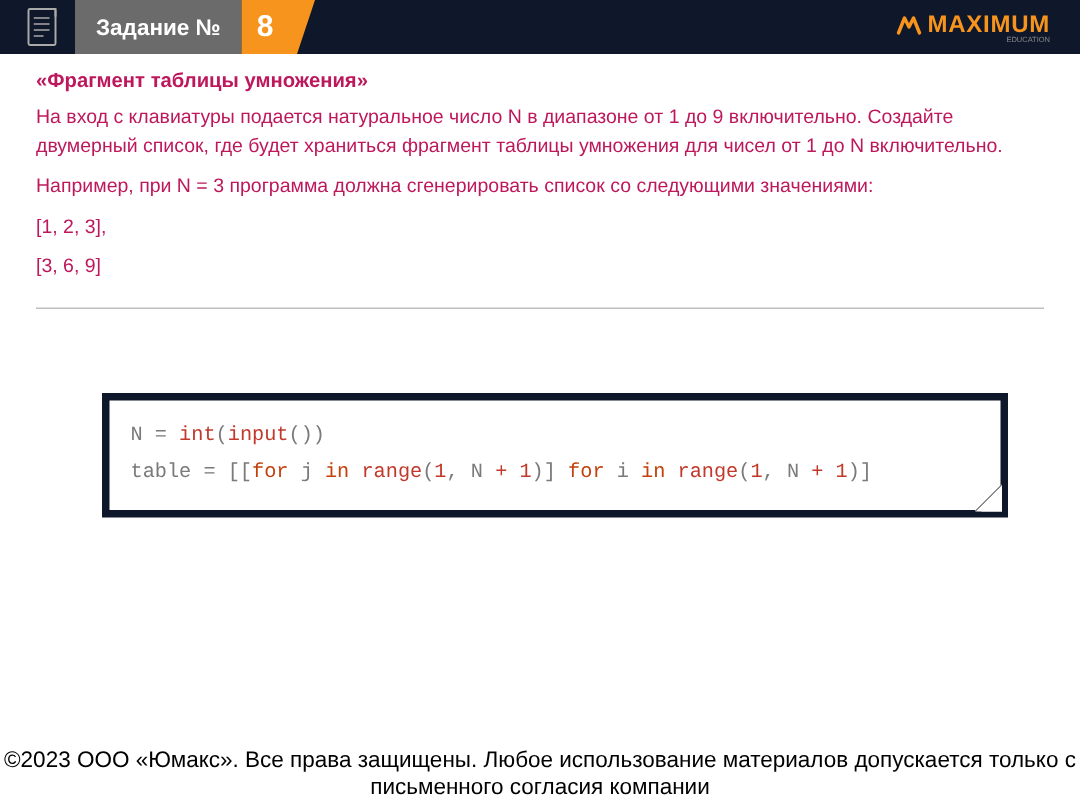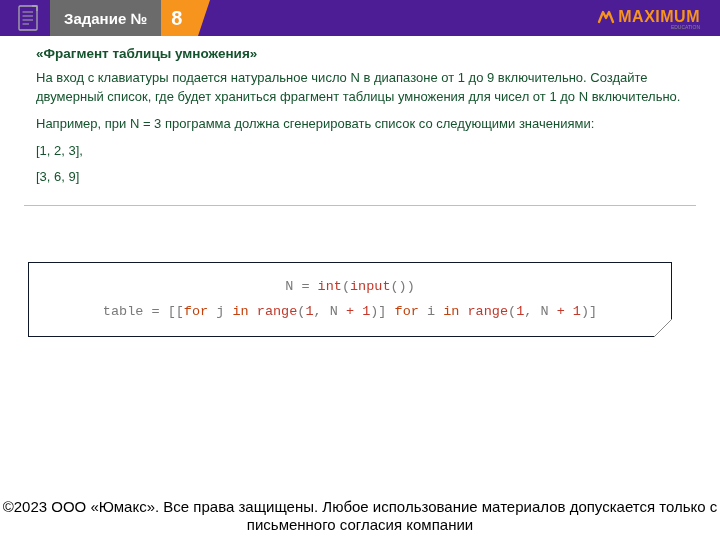--- a/index.html
+++ b/index.html
@@ -10,21 +10,21 @@
     font-family: "Segoe UI", Arial, sans-serif;
     position: relative;
     overflow: hidden;
   }
   .header {
     width: 100%;
     height: 36px;
     display: flex;
     align-items: center;
     position: relative;
-    background: #4c1d95;
+    background: #0f172a;
   }
   .doc-icon {
     width: 34px;
     height: 28px;
     margin-left: 12px;
     display:flex;
     align-items:center;
     justify-content:center;
   }
   .title-bar {
@@ -86,49 +86,47 @@
   .logo-sub{
     color:#888;
     font-size:5px;
     position:absolute;
     bottom:-4px;
     right:0;
   }
   .content {
     padding: 10px 24px 0 24px;
     font-size: 13px;
-    color:#14532d;
-    margin-left:12px;
+    color:#be185d;
   }
   .subtitle {
     font-weight: 700;
     font-size: 13.5px;
     margin-bottom: 8px;
   }
   .para {
     margin-bottom: 8px;
     line-height: 1.45;
   }
   .italic {
   }
   .rule {
     border: none;
     border-top: 1px solid #bfbfbf;
     margin: 18px 24px 0 24px;
   }
   .codebox {
-    margin: 56px 48px 0 28px;
-    border: 1px solid #0f172a;
+    margin: 56px 48px 0 68px;
+    border: 5px solid #0f172a;
     padding: 12px 14px 12px 14px;
     font-family: Consolas, "Courier New", monospace;
     font-size: 13.5px;
     color:#7a7a7a;
     line-height: 1.8;
     position: relative;
-    text-align: center;
   }
   .codebox::after{
     content:"";
     position:absolute;
     right:-1px;
     bottom:-1px;
     width:0; height:0;
     border-left:14px solid transparent;
     border-bottom:14px solid #fff;
   }

